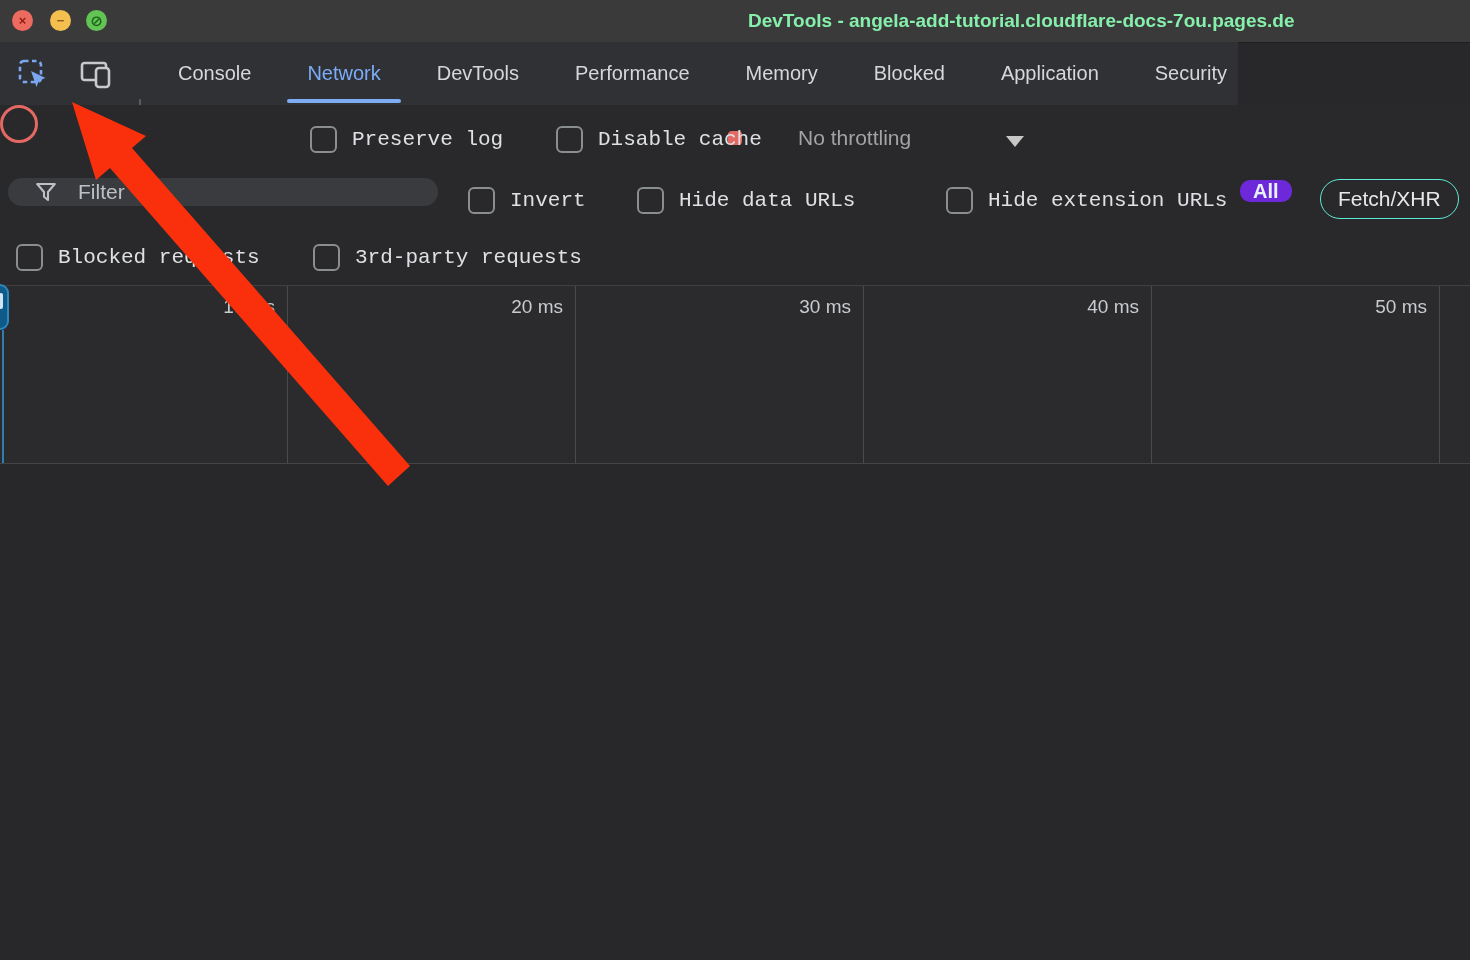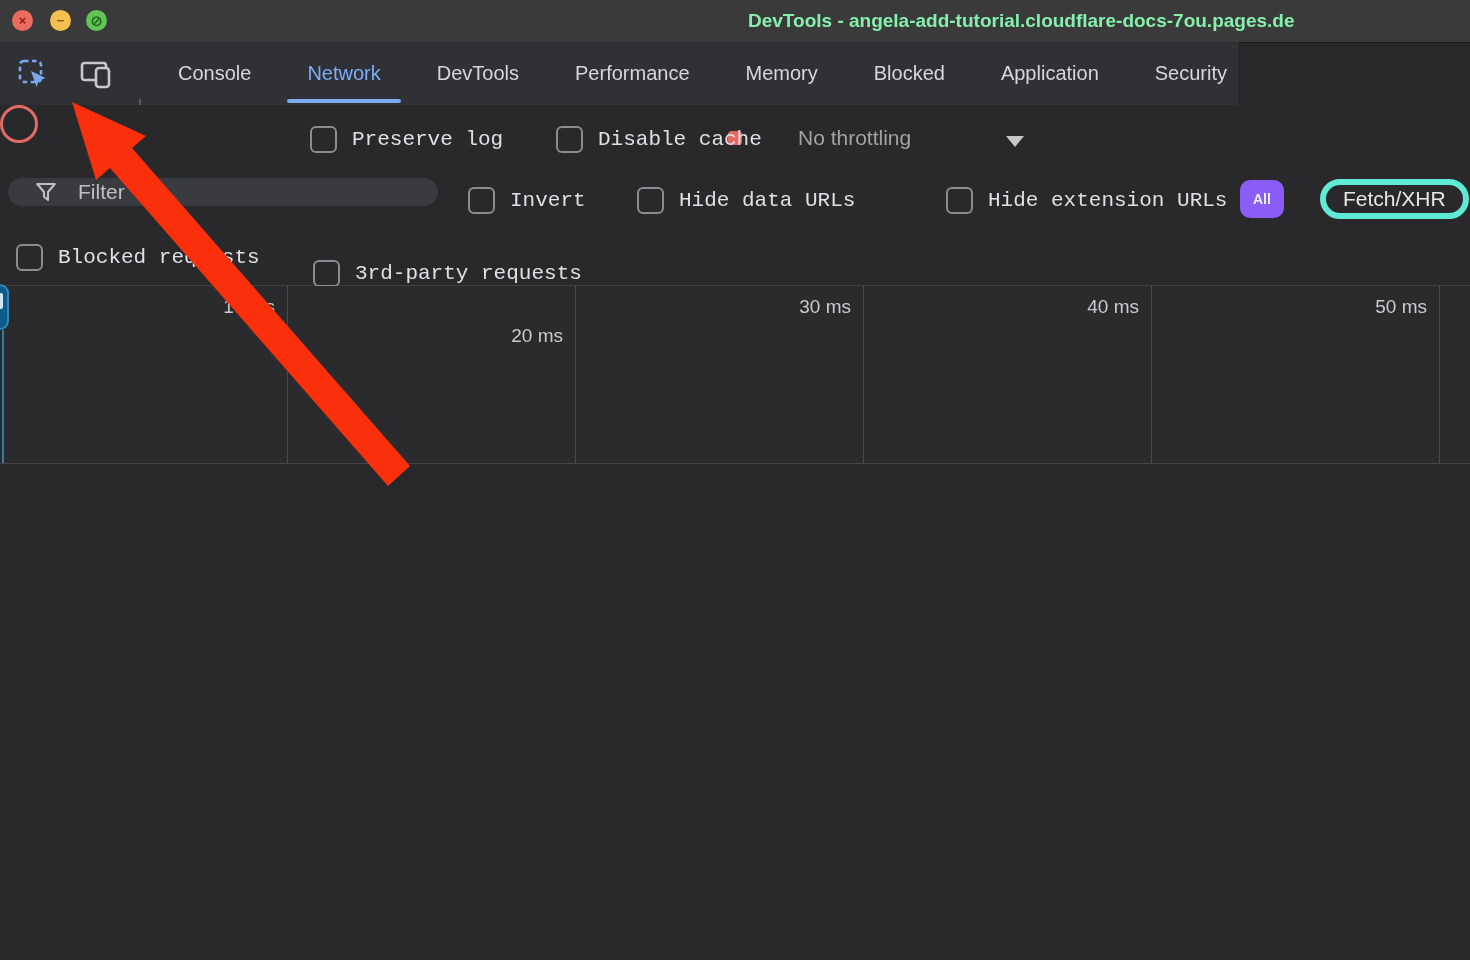--- a/index.html
+++ b/index.html
@@ -35,23 +35,23 @@
   .check-label{font-size:21px;color:#dee0e3;white-space:nowrap;}
   .tool-icon{position:absolute;display:flex;align-items:center;justify-content:center;}
   .record-btn{left:17px;top:121px;width:32px;height:32px;border:3px solid #e46962;border-radius:50%;}
   .record-btn::after{content:"";position:absolute;left:50%;top:50%;width:14px;height:14px;margin:-7px 0 0 -7px;border-radius:4px;background:#e46962;}
   .throttle-label{position:absolute;left:798px;top:0;height:65px;display:flex;align-items:center;font-size:21px;color:#a3a3a3;}
   .caret{position:absolute;left:1006px;top:31px;width:0;height:0;border-left:9px solid transparent;border-right:9px solid transparent;border-top:11px solid #c7c7c7;}
   
   .filter-pill{position:absolute;left:8px;top:8px;width:430px;height:28px;border-radius:21px;background:#3a3b3e;
     display:flex;align-items:center;padding-left:26px;gap:20px;box-sizing:border-box;}
   .filter-placeholder{font-size:21px;color:#bdc1c6;}
-  .chip-all{position:absolute;left:1240px;top:10px;height:38px;padding:0 13px;border-radius:10px;background:#8b5cf6;
-    display:flex;align-items:center;font-size:14px;font-weight:700;color:#e9f2fb;}
-  .chip-fetch{position:absolute;left:1320px;top:9px;height:40px;padding:0 17px;border-radius:21px;border:6px solid #5eead4;
+  .chip-all{position:absolute;left:1240px;top:10px;height:22px;padding:0 13px;border-radius:10px;background:#6d28d9;
+    display:flex;align-items:center;font-size:20px;font-weight:700;color:#e9f2fb;}
+  .chip-fetch{position:absolute;left:1320px;top:9px;height:40px;padding:0 17px;border-radius:21px;border:1px solid #5eead4;
     display:flex;align-items:center;font-size:21px;color:#e8e8e8;white-space:nowrap;box-sizing:border-box;}
   
   .timeline{position:absolute;left:0;top:286px;width:1470px;height:177px;background:#2b2b2d;border-bottom:1px solid #454547;}
   .tl-divider{position:absolute;top:0;width:1px;height:177px;background:#4a4a4c;}
   .tl-label{position:absolute;top:10px;width:98px;text-align:right;font-size:19px;color:#c9cbce;white-space:nowrap;}
   .tl-handle{position:absolute;left:-4px;top:-2px;width:13px;height:46px;border-radius:0 9px 9px 0;
     background:#0e5a88;border:2px solid #2b89c0;box-sizing:border-box;}
   .tl-handle::after{content:"";position:absolute;left:1px;top:7px;width:4px;height:16px;border-radius:2px;background:#cfe7f4;}
   .tl-line{position:absolute;left:2px;top:44px;width:2px;height:133px;background:#2e7eae;}
   
@@ -188,34 +188,34 @@
     <div class="chip-all">All</div>
     <div class="sep-v" style="left:1308px;top:183px;height:34px;"></div>
     <div class="chip-fetch">Fetch/XHR</div>
   </div>
 
   <div class="row optionsrow">
     <div class="check-group" style="left:16px;top:16px;">
       <div class="checkbox"></div>
       <div class="check-label">Blocked requests</div>
     </div>
-    <div class="check-group" style="left:313px;top:32px;text-align:center;">
+    <div class="check-group" style="left:313px;top:16px;text-align:center;">
       <div class="checkbox"></div>
       <div class="check-label">3rd-party requests</div>
     </div>
   </div>
 
   <div class="timeline">
     <div class="tl-divider" style="left:287px;"></div>
     <div class="tl-divider" style="left:575px;"></div>
     <div class="tl-divider" style="left:863px;"></div>
     <div class="tl-divider" style="left:1151px;"></div>
     <div class="tl-divider" style="left:1439px;"></div>
     <div class="tl-label" style="left:177px;">10 ms</div>
-    <div class="tl-label" style="left:465px;margin-top:29px;">20 ms</div>
+    <div class="tl-label" style="left:465px;">20 ms</div>
     <div class="tl-label" style="left:753px;">30 ms</div>
     <div class="tl-label" style="left:1041px;">40 ms</div>
     <div class="tl-label" style="left:1329px;">50 ms</div>
     <div class="tl-handle"></div>
     <div class="tl-line"></div>
   </div>
 
   <div class="content">
     
     

